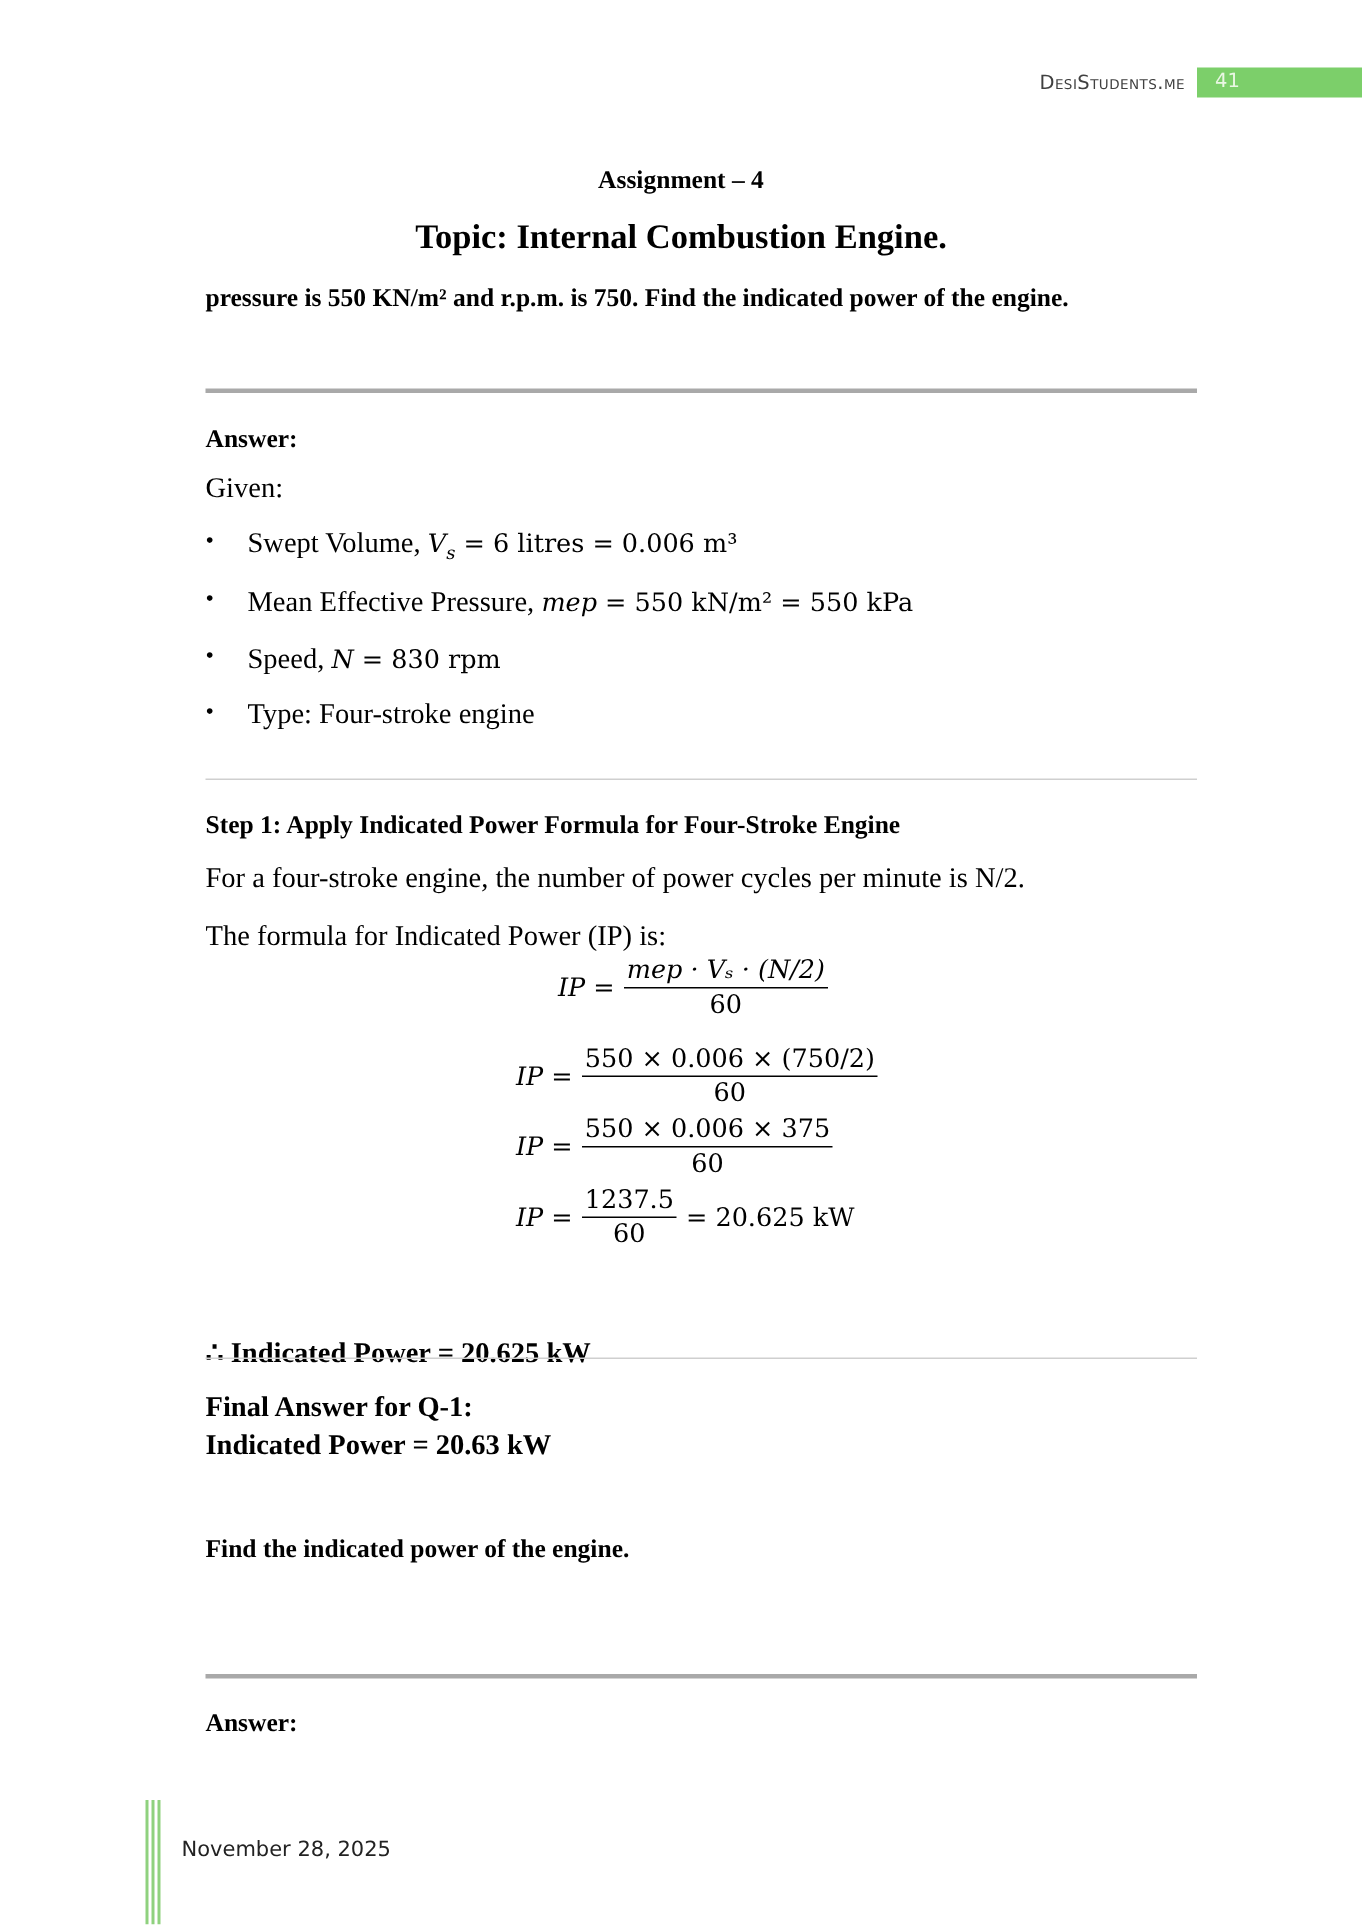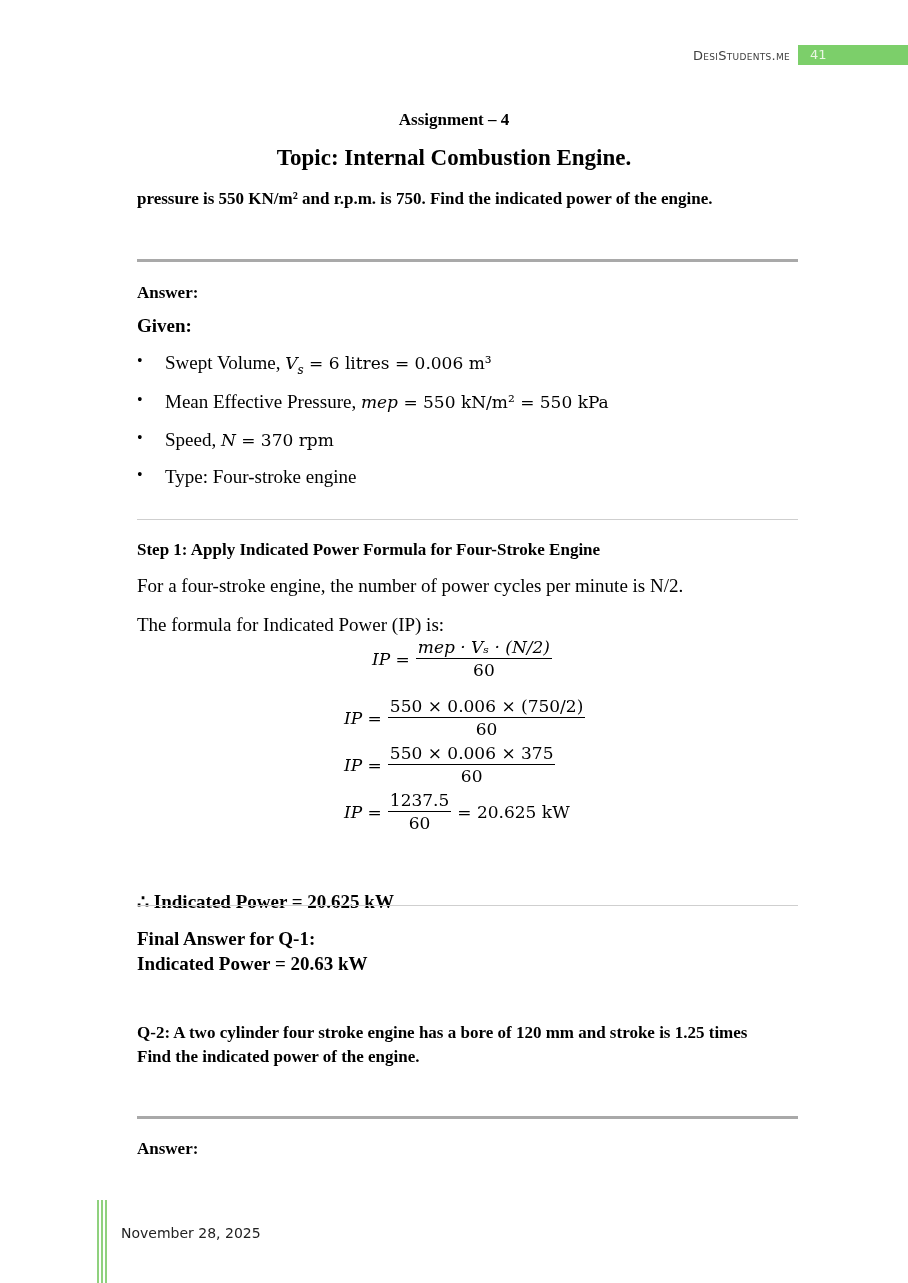--- a/index.html
+++ b/index.html
@@ -11,21 +11,21 @@
                  color: #eaf7e4; font-family: "DejaVu Sans", "Liberation Sans", sans-serif; font-size: 13px;
                  line-height: 20px; padding-left: 12px; box-sizing: border-box; }
     .center { position: absolute; left: 0; width: 908px; text-align: center; }
     .assign { top: 110px; font-size: 17px; font-weight: bold; }
     .topic { top: 145px; font-size: 23px; font-weight: bold; text-align: center; }
     .block { position: absolute; left: 137px; width: 662px; }
     .q { font-size: 17px; font-weight: bold; line-height: 24px; }
     .rule-thick { position: absolute; left: 137px; width: 661px; height: 3px; background: #a9a9a9; }
     .rule-thin { position: absolute; left: 137px; width: 661px; height: 1px; background: #cfcfcf; }
     .label { font-size: 17px; font-weight: bold; }
-    .given { font-size: 19px; font-weight: bold; }
+    .given { font-size: 19px; font-weight: normal; }
     .bullet { position: absolute; left: 137px; font-size: 19px; }
     .bullet .dot { position: absolute; left: 0; top: 0; font-size: 16px; }
     .bullet .txt { position: absolute; left: 28px; white-space: nowrap; }
     .math { font-family: "DejaVu Serif", serif; font-size: 17px; }
     .it { font-style: italic; }
     .para { font-size: 19px; white-space: nowrap; }
     .eq { position: absolute; font-family: "DejaVu Serif", serif; font-size: 17px; display: flex; align-items: center; }
     .frac { display: inline-flex; flex-direction: column; align-items: center; margin: 0 6px; }
     .frac .num { padding: 0 2px; border-bottom: 1.5px solid #000; line-height: 22px; }
     .frac .den { line-height: 22px; }
@@ -56,21 +56,21 @@
 <div class="bullet" style="top:352px;">
   <span class="dot">•</span>
   <span class="txt"><span>Swept Volume, </span><span class="math it">V</span><sub class="math it" style="font-size:12px">s</sub><span class="math"> = 6 litres = 0.006 m³</span></span>
 </div>
 <div class="bullet" style="top:391px;">
   <span class="dot">•</span>
   <span class="txt"><span>Mean Effective Pressure, </span><span class="math it">mep</span><span class="math"> = 550 kN/m² = 550 kPa</span></span>
 </div>
 <div class="bullet" style="top:429px;">
   <span class="dot">•</span>
-  <span class="txt"><span>Speed, </span><span class="math it">N</span><span class="math"> = 370 rpm</span></span>
+  <span class="txt"><span>Speed, </span><span class="math it">N</span><span class="math"> = 830 rpm</span></span>
 </div>
 <div class="bullet" style="top:466px;">
   <span class="dot">•</span>
   <span class="txt">Type: Four-stroke engine</span>
 </div>
 
 <div class="rule-thin" style="top:519px;"></div>
 
 <div class="block label" style="top:540px;">Step 1: Apply Indicated Power Formula for Four-Stroke Engine</div>
 <div class="block para" style="top:575px;">For a four-stroke engine, the number of power cycles per minute is N/2.</div>
@@ -109,21 +109,20 @@
 <div class="block label" style="top:851px; font-size:19px;margin-top:39px;">∴ Indicated Power = 20.625 kW</div>
 
 <div class="rule-thin" style="top:905px;"></div>
 
 <div class="block label" style="top:926px; font-size:19px; line-height:25px;">
   <div>Final Answer for Q-1:</div>
   <div>Indicated Power = 20.63 kW</div>
 </div>
 
 <div class="block q" style="top:1021px;">
-  <div>Q-2: A two cylinder four stroke engine has a bore of 120 mm and stroke is 1.25 times</div>
   <div>Find the indicated power of the engine.</div>
 </div>
 
 <div class="rule-thick" style="top:1116px;"></div>
 
 <div class="block label" style="top:1139px;">Answer:</div>
 
 <div class="footer-lines">
   <span style="left:0px;"></span>
     <span style="left:4px;"></span>

